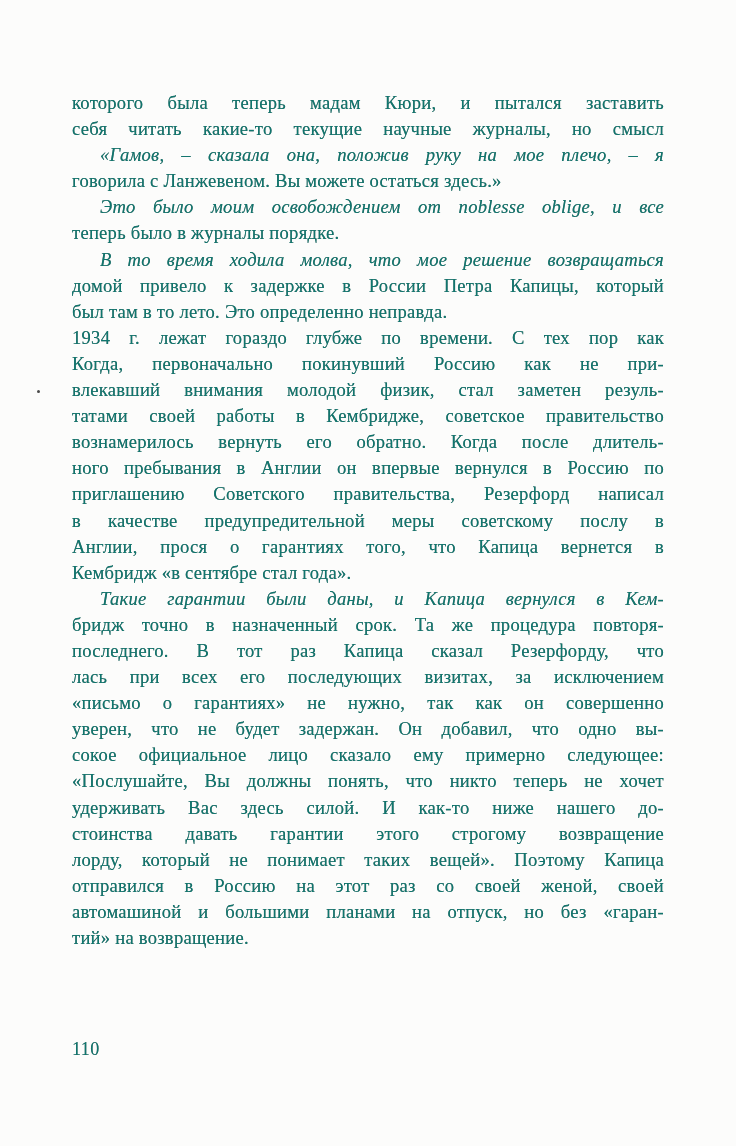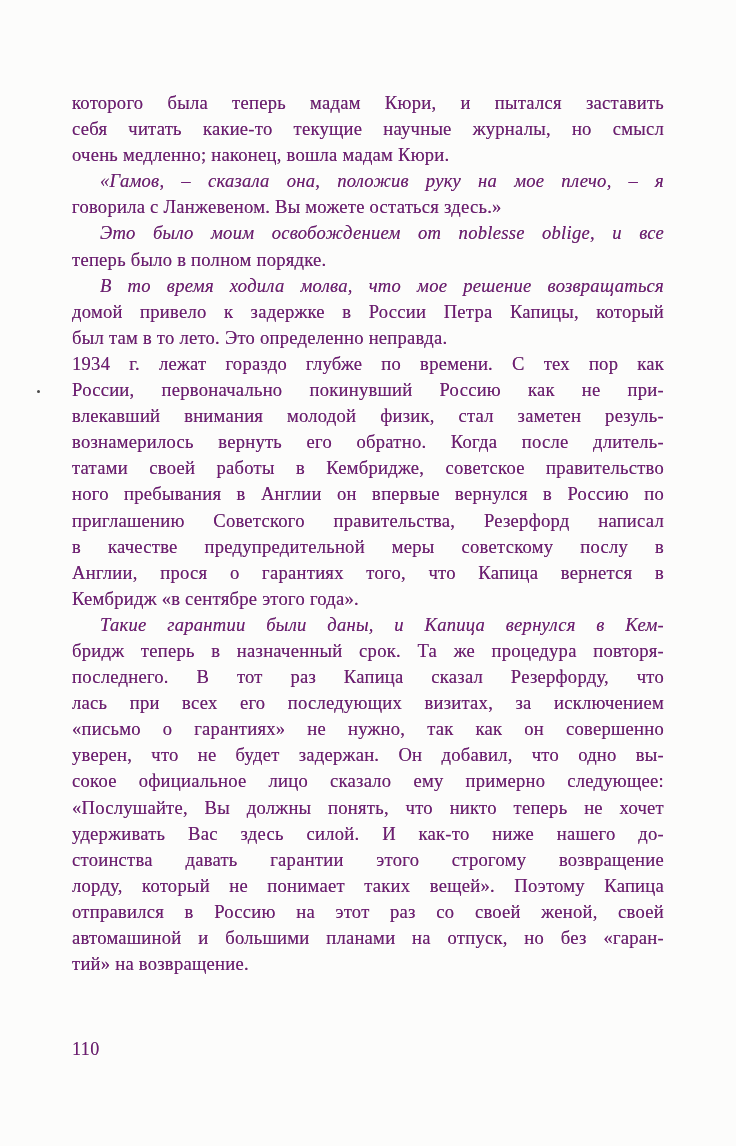--- a/index.html
+++ b/index.html
@@ -7,21 +7,21 @@
     padding: 0;
     background: #e8e8e6;
   }
   .scan-page {
     position: relative;
     width: 736px;
     height: 1146px;
     background: #fcfcfb;
     overflow: hidden;
     font-family: "Liberation Serif", "DejaVu Serif", serif;
-    color: #701a75;
+    color: #0f766e;
   }
   .text-block {
     position: absolute;
     left: 72px;
     top: 90px;
     width: 592px;
   }
   .line {
     height: 26.1px;
     line-height: 26.1px;
@@ -62,40 +62,39 @@
   }
 </style>
 </head>
 <body>
 
 <div class="scan-page">
   <span class="ink-speck"></span>
   <div class="text-block">
       <div class="line">которого была теперь мадам Кюри, и пытался заставить</div>
       <div class="line">себя читать какие-то текущие научные журналы, но смысл</div>
-      <div class="line last">очень медленно; наконец, вошла мадам Кюри.</div>
       <div class="line indent">«Гамов, – сказала она, положив руку на мое плечо, – я</div>
       <div class="line last">говорила с Ланжевеном. Вы можете остаться здесь.»</div>
       <div class="line indent">Это было моим освобождением от noblesse oblige, и все</div>
-      <div class="line last">теперь было в полном порядке.</div>
+      <div class="line last">теперь было в журналы порядке.</div>
       <div class="line indent">В то время ходила молва, что мое решение возвращаться</div>
       <div class="line">домой привело к задержке в России Петра Капицы, который</div>
       <div class="line last">был там в то лето. Это определенно неправда.</div>
       <div class="line">1934 г. лежат гораздо глубже по времени. С тех пор как</div>
-      <div class="line">России, первоначально покинувший Россию как не при-</div>
+      <div class="line">Когда, первоначально покинувший Россию как не при-</div>
       <div class="line">влекавший внимания молодой физик, стал заметен резуль-</div>
+      <div class="line">татами своей работы в Кембридже, советское правительство</div>
       <div class="line">вознамерилось вернуть его обратно. Когда после длитель-</div>
-      <div class="line">татами своей работы в Кембридже, советское правительство</div>
       <div class="line">ного пребывания в Англии он впервые вернулся в Россию по</div>
       <div class="line">приглашению Советского правительства, Резерфорд написал</div>
       <div class="line">в качестве предупредительной меры советскому послу в</div>
       <div class="line">Англии, прося о гарантиях того, что Капица вернется в</div>
-      <div class="line last">Кембридж «в сентябре этого года».</div>
+      <div class="line last">Кембридж «в сентябре стал года».</div>
       <div class="line indent">Такие гарантии были даны, и Капица вернулся в  Кем-</div>
-      <div class="line">бридж теперь в назначенный срок. Та же процедура повторя-</div>
+      <div class="line">бридж точно в назначенный срок. Та же процедура повторя-</div>
       <div class="line">последнего. В тот раз Капица сказал Резерфорду, что</div>
       <div class="line">лась при всех его последующих визитах, за исключением</div>
       <div class="line">«письмо о гарантиях» не нужно, так как он совершенно</div>
       <div class="line">уверен, что не будет задержан. Он добавил, что одно вы-</div>
       <div class="line">сокое официальное лицо сказало ему примерно следующее:</div>
       <div class="line">«Послушайте, Вы должны понять, что никто теперь не хочет</div>
       <div class="line">удерживать Вас здесь силой. И как-то ниже нашего до-</div>
       <div class="line">стоинства давать гарантии этого строгому возвращение</div>
       <div class="line">лорду, который не понимает таких вещей». Поэтому Капица</div>
       <div class="line">отправился в Россию на этот раз  со своей женой, своей</div>

